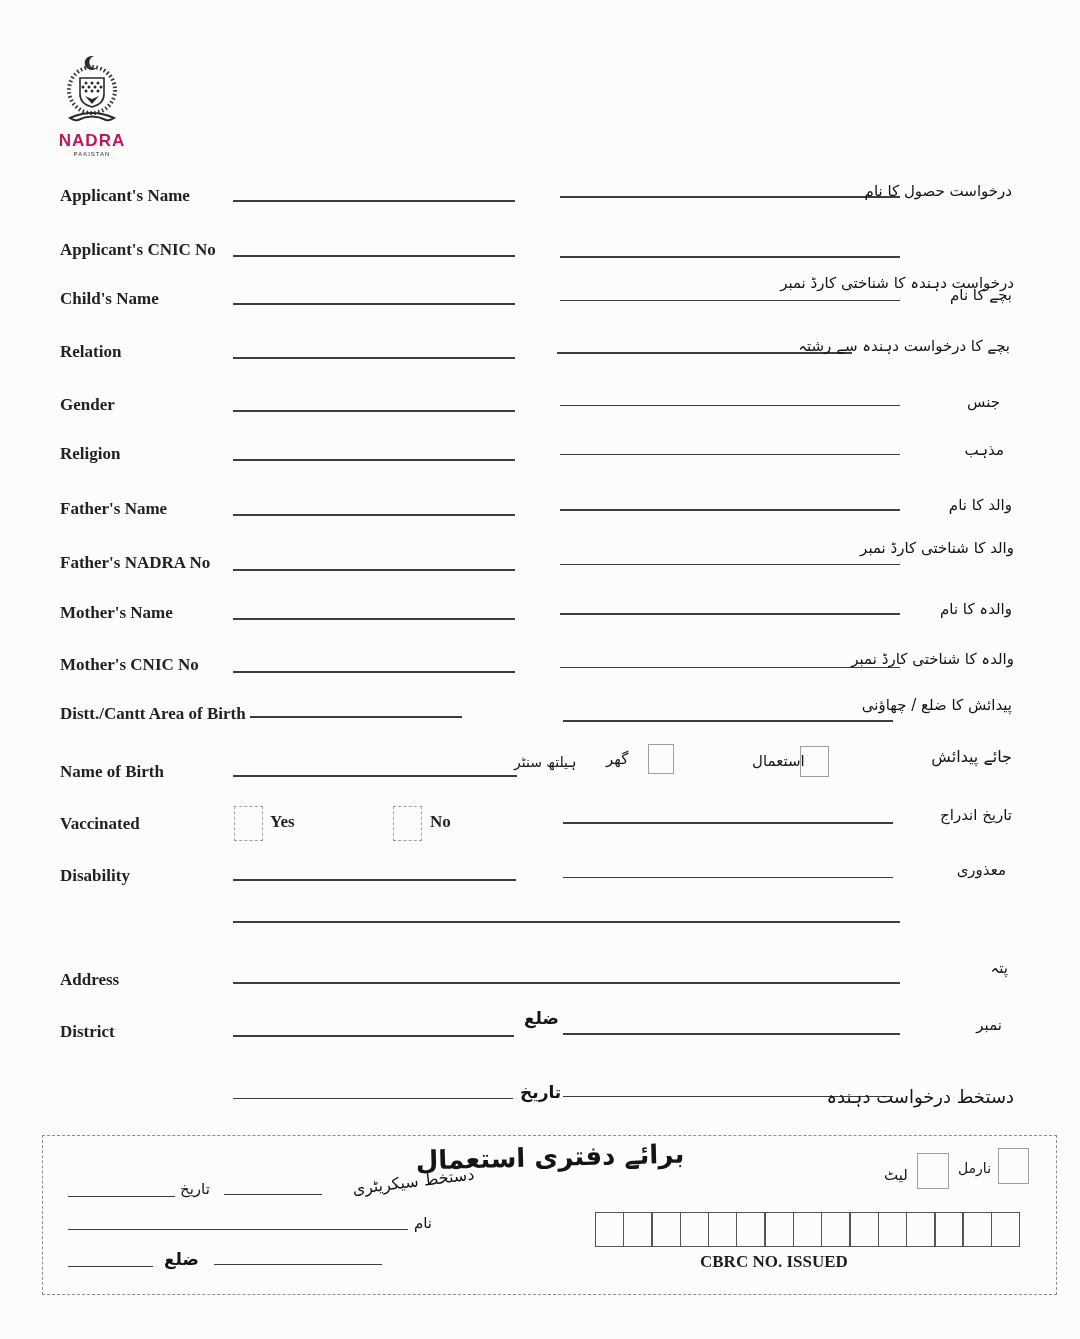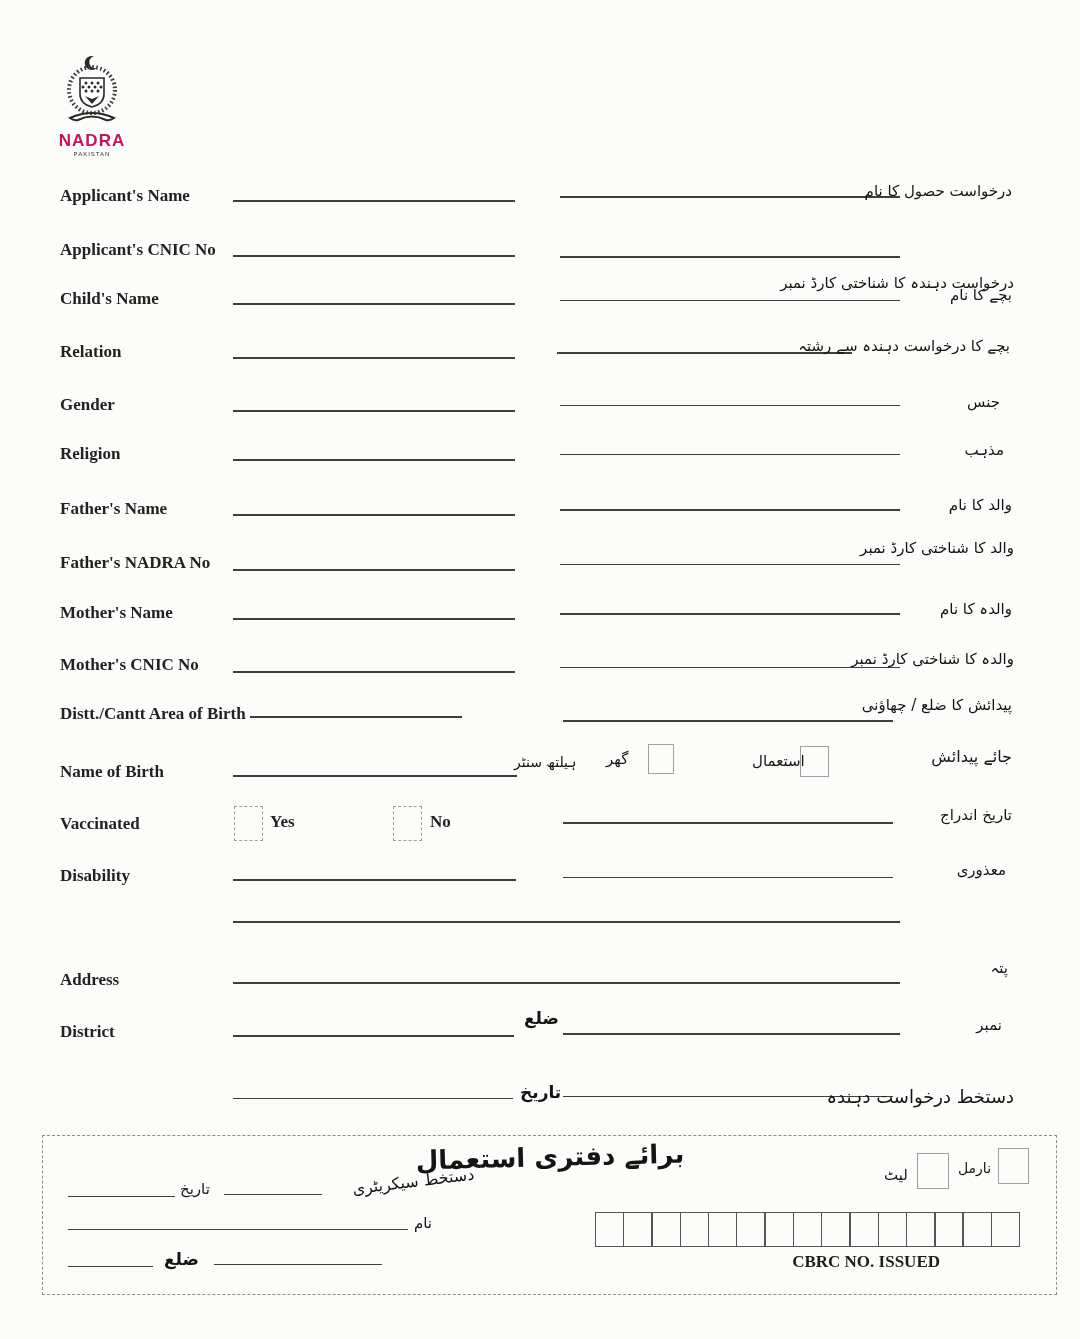--- a/index.html
+++ b/index.html
@@ -193,15 +193,15 @@
     <div class="cbrc-cell"></div>
     <div class="cbrc-cell"></div>
     <div class="cbrc-cell"></div>
     <div class="cbrc-cell"></div>
     <div class="cbrc-cell"></div>
     <div class="cbrc-cell"></div>
     <div class="cbrc-cell"></div>
     <div class="cbrc-cell"></div>
     <div class="cbrc-cell"></div>
   </div>
-  <div class="abs" style="left:700px; top:1252px; width:240px; text-align:right; font-weight:bold; font-size:17px;">CBRC NO. ISSUED</div>
+  <div class="abs" style="left:700px; top:1252px; width:240px; text-align:left; font-weight:bold; font-size:17px;">CBRC NO. ISSUED</div>
 
 </div>
 
 </body></html>

